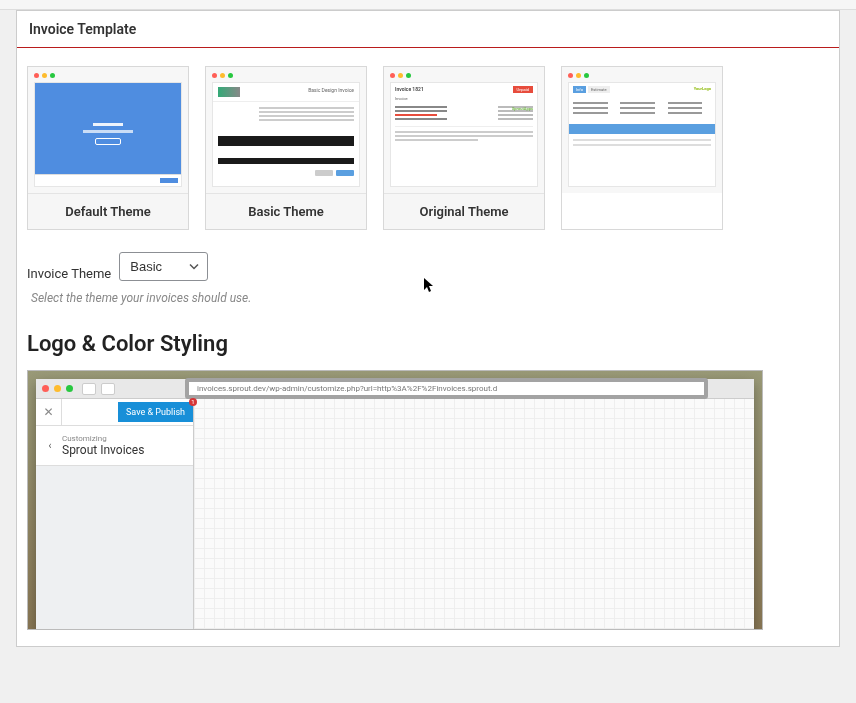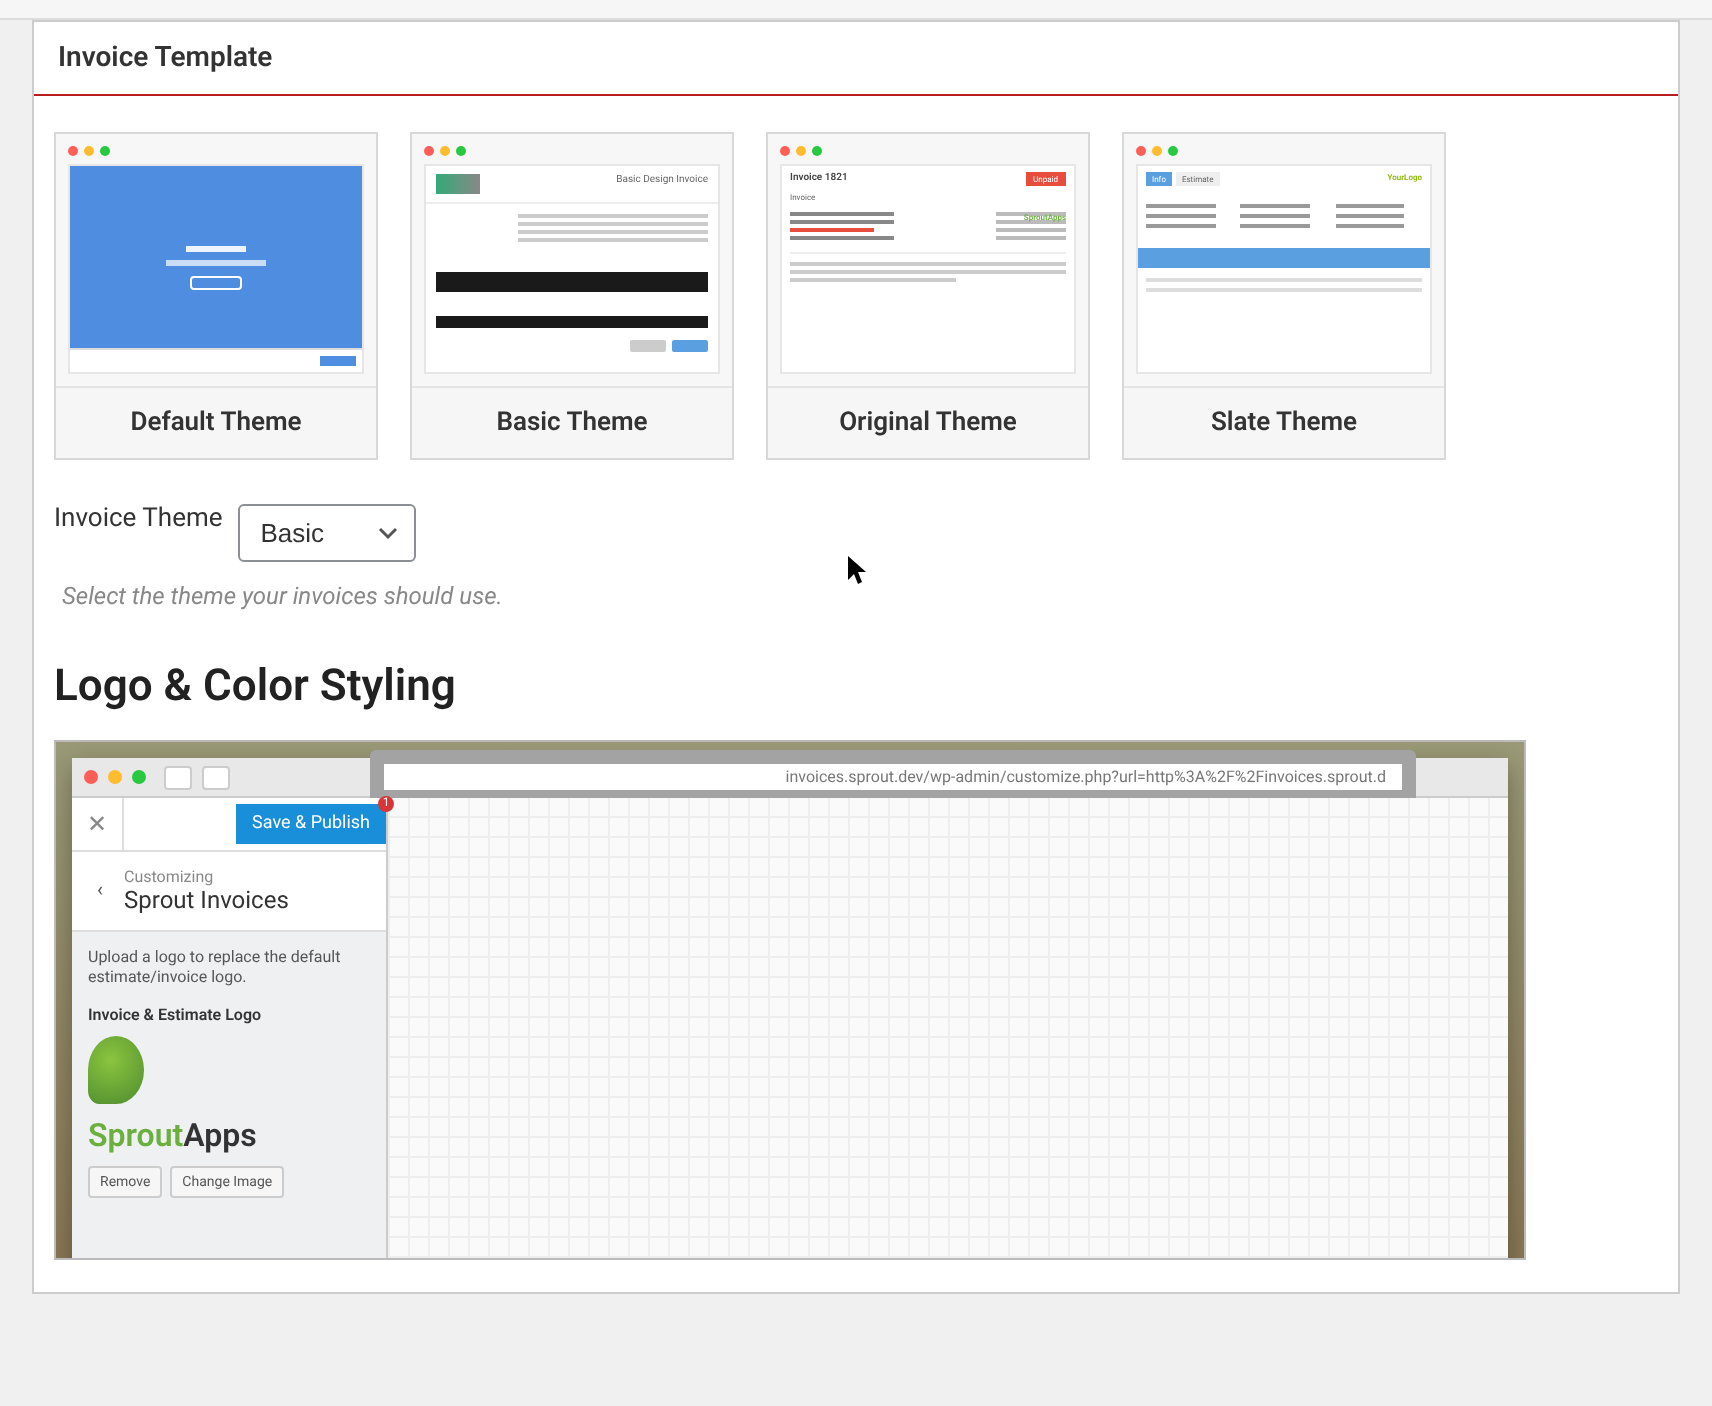--- a/index.html
+++ b/index.html
@@ -58,40 +58,40 @@
 .t-slate .top .tab .a { background:#5a9fe0; color:#fff;}
 .t-slate .top .tab .b { background:#eee; color:#666;}
 .t-slate .top .yl { color:#8ab800; font-size:4px; font-weight:600;}
 .t-slate .mid { padding:3px 4px; display:flex; gap:4px;}
 .t-slate .col { flex:1;}
 .t-slate .col div { height:2px; background:#999; margin:3px 0; width:80%;}
 .t-slate .bluebar { height:10px; background:#5a9fe0; margin:4px 0 0 0;}
 .t-slate .rows { padding:2px 4px;}
 .t-slate .rows div { height:2px; background:#ddd; margin:3px 0;}
 
-.controls { padding: 22px 10px 0 10px; display:flex; align-items:flex-start; gap:8px;}
+.controls { padding: 22px 10px 0 10px; display:flex; align-items:flex-end; gap:8px;}
 .ctrl-label { font-size:13px; color:#333;}
 .select-wrap { position:relative; }
 .select-wrap select { appearance:none; -webkit-appearance:none; padding:6px 32px 6px 10px; border:1px solid #8c8f94; border-radius:3px; font-size:13px; background:#fff; color:#333; cursor:pointer;}
 .select-wrap .chev { position:absolute; right:8px; top:50%; transform:translateY(-50%); pointer-events:none; color:#555;}
 .help { font-size:12px; font-style:italic; color:#888; padding:10px 14px 0 14px;}
 
 .section { padding: 26px 10px 0 10px; }
 .section h2 { font-size:22px; font-weight:600; color:#222; margin-bottom:14px;}
 .section p { font-size:13px; color:#444; margin-bottom:16px;}
 
 .cust-shot { border:1px solid #bbb; width:736px; height:260px; background:#a68; background:linear-gradient(#997,#875); position:relative; overflow:hidden;}
 .mac-win { position:absolute; top:8px; left:8px; right:8px; bottom:-40px; background:#f0f0f0; border-radius:5px 5px 0 0; box-shadow:0 4px 12px rgba(0,0,0,0.3);}
 .mac-top { height:20px; background:#e8e8e8; display:flex; align-items:center; gap:5px; padding:0 6px; border-bottom:1px solid #ccc;}
 .mac-top .r{width:7px;height:7px;border-radius:50%;background:#ff5f57;}
 .mac-top .y{width:7px;height:7px;border-radius:50%;background:#febc2e;}
 .mac-top .g{width:7px;height:7px;border-radius:50%;background:#28c840;margin-right:4px;}
 .mac-top .navbtn{width:14px;height:12px;background:#fff;border:1px solid #ccc;border-radius:2px;}
 .mac-top .spacer{flex:0 0 20px;}
-.mac-top .url{flex:1;text-align:right;font-size:8px;color:#777;background:#fff;border:7px solid #a3a3a3;border-radius:3px;padding:2px 8px;margin:0 40px;}
+.mac-top .url{flex:1;text-align:left;font-size:8px;color:#777;background:#fff;border:4px solid #a3a3a3;border-radius:3px;padding:2px 8px;margin:0 40px;}
 .cust-body{display:flex;height:calc(100% - 20px);}
 .cust-side{width:158px;background:#eef0f2;border-right:1px solid #ccc;display:flex;flex-direction:column;}
 .cust-save{display:flex;align-items:center;background:#fff;border-bottom:1px solid #ddd;}
 .cust-save .x{width:26px;height:26px;display:flex;align-items:center;justify-content:center;border-right:1px solid #ddd;color:#888;font-size:12px;}
 .cust-save .sp{background:#188fd8;color:#fff;font-size:9px;padding:5px 8px;margin-left:auto;margin-right:0;position:relative;}
 .cust-save .sp .badge{position:absolute;top:-4px;right:-4px;width:8px;height:8px;background:#d63638;border-radius:50%;font-size:6px;color:#fff;text-align:center;line-height:8px;}
 .cust-crumb{display:flex;align-items:center;padding:8px;border-bottom:1px solid #ddd;background:#fff;}
 .cust-crumb .back{width:12px;text-align:center;color:#555;font-size:10px;margin-right:6px;}
 .cust-crumb .txt{font-size:8px;color:#888;}
 .cust-crumb .txt .big{font-size:12px;color:#333;display:block;}
@@ -241,21 +241,20 @@
                   <div></div>
                 </div>
             </div>
             <div class="bluebar"></div>
             <div class="rows">
                 <div></div>
                 <div></div>
               </div>
           </div>
         </div>
-        <div class="theme-label">Slate Theme</div>
       </div>
 
     </div>
 
     <div class="controls">
       <span class="ctrl-label">Invoice Theme</span>
       <div class="select-wrap">
         <select id="theme-select"><option value="Basic">Basic</option><option value="Default">Default</option><option value="Original">Original</option><option value="Slate">Slate</option></select>
         <span class="chev">
           <svg width="12" height="12" viewBox="0 0 12 12">
@@ -289,32 +288,20 @@
                   <span class="badge">1</span>
                 </div>
               </div>
               <div class="cust-crumb">
                 <div class="back">‹</div>
                 <div class="txt">
                   <span>Customizing</span>
                   <span class="big">Sprout Invoices</span>
                 </div>
               </div>
-              <div class="cust-content">
-                <div class="desc">Upload a logo to replace the default estimate/invoice logo.</div>
-                <div class="lbl">Invoice &amp; Estimate Logo</div>
-                <div class="logo">
-                  <div class="leaf"></div>
-                </div>
-                <div class="sa-text"><span class="s">Sprout</span><span class="a">Apps</span></div>
-                <div class="btns">
-                  <span>Remove</span>
-                  <span>Change Image</span>
-                </div>
-              </div>
             </div>
             <div class="cust-main"></div>
           </div>
         </div>
       </div>
 
     </div>
 
   </div>
 </div>

